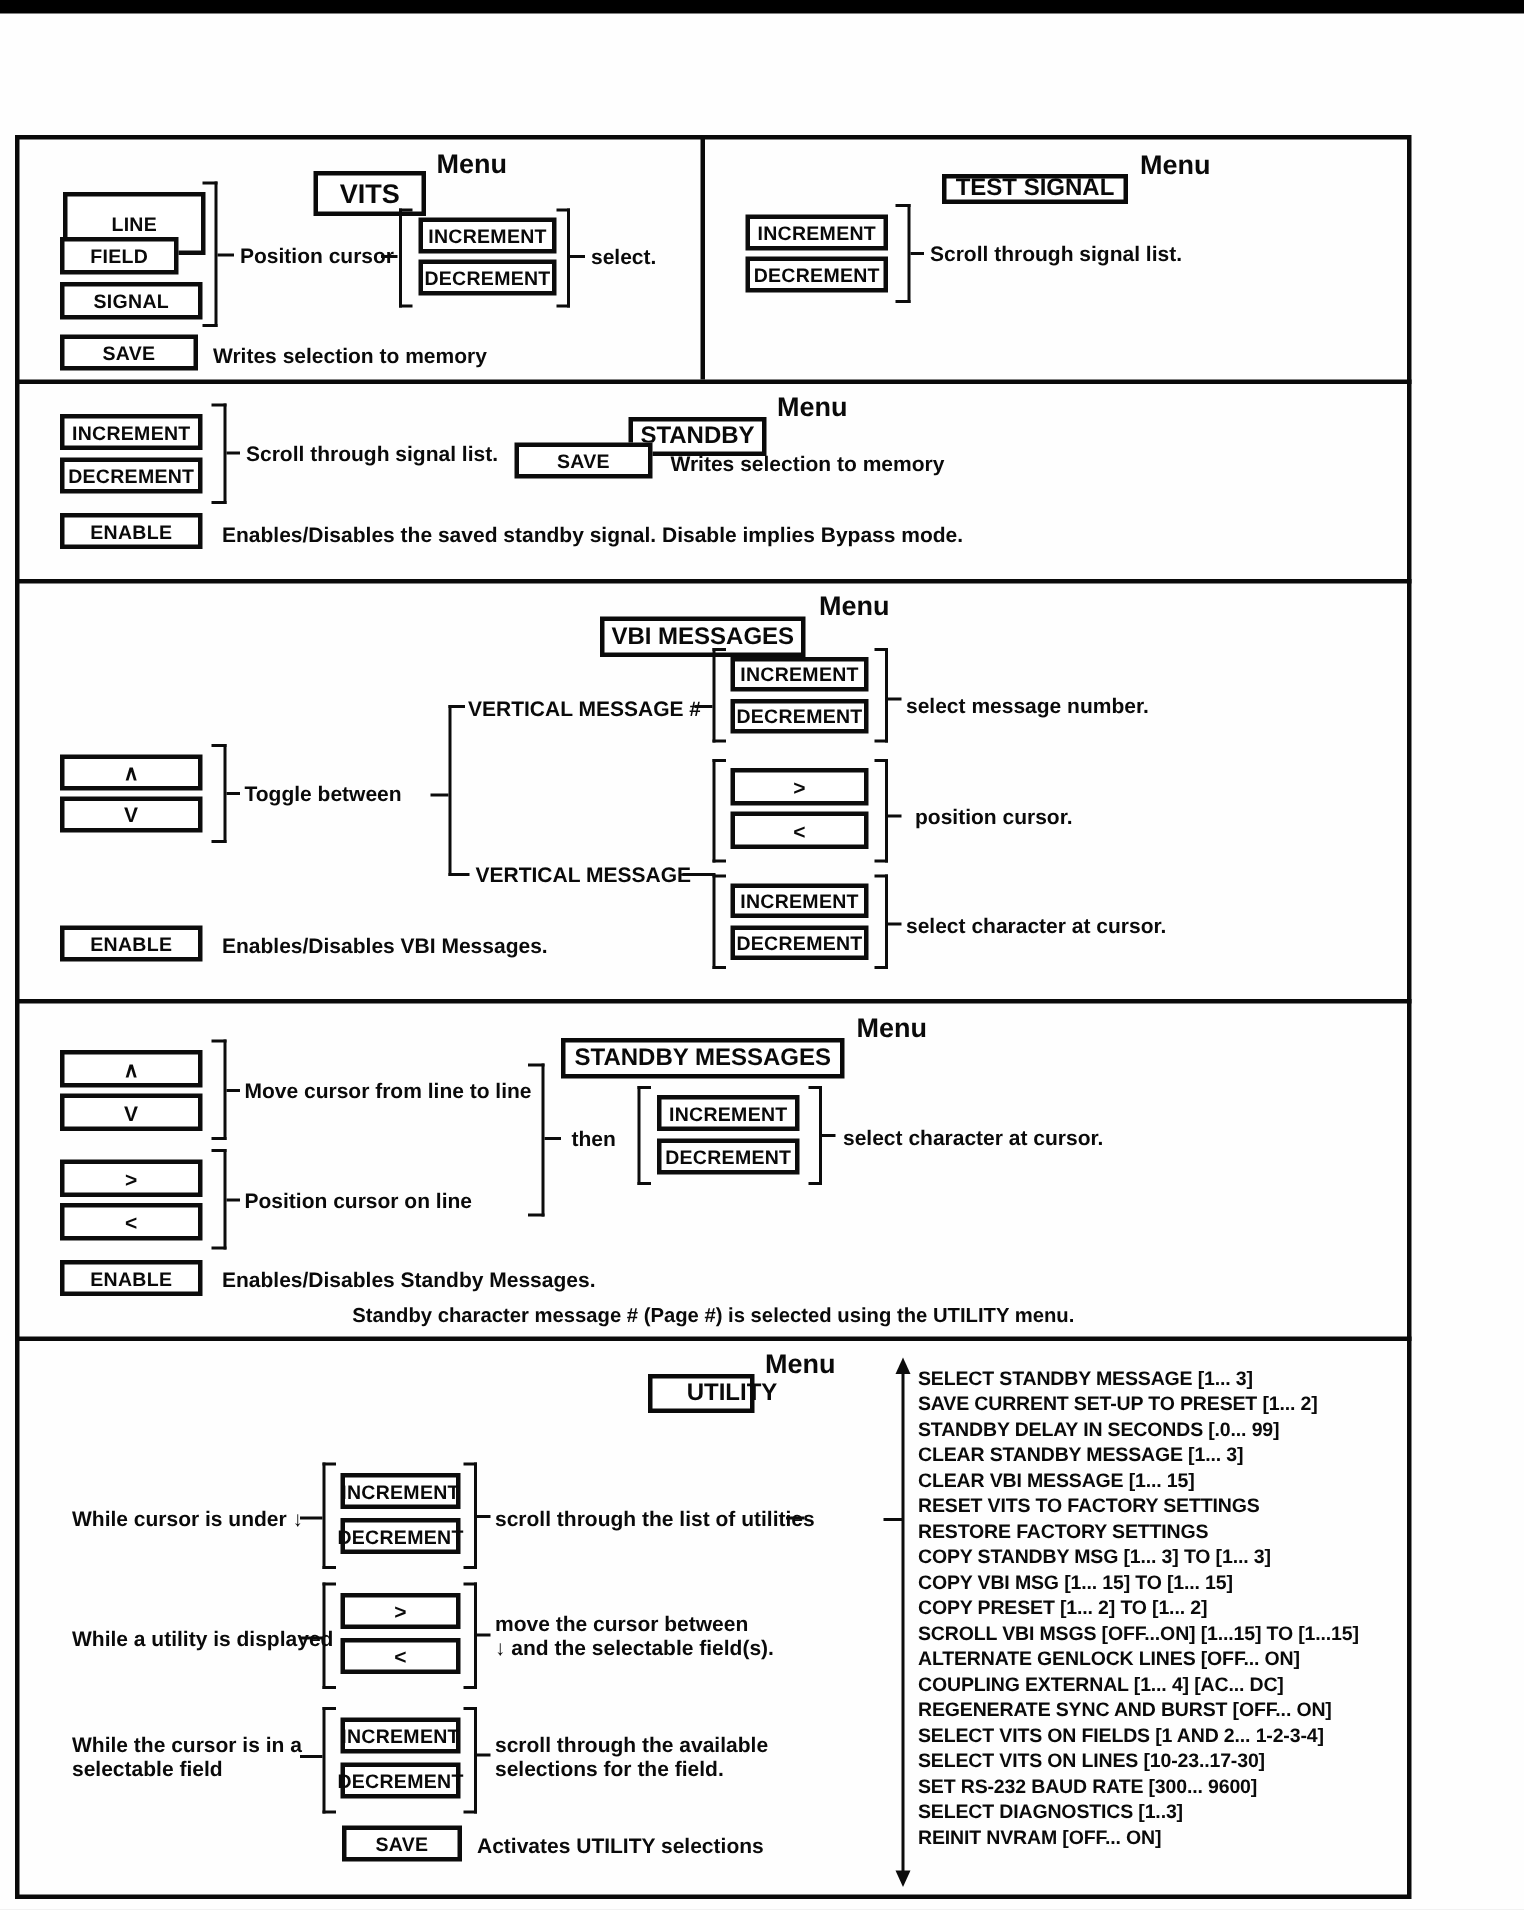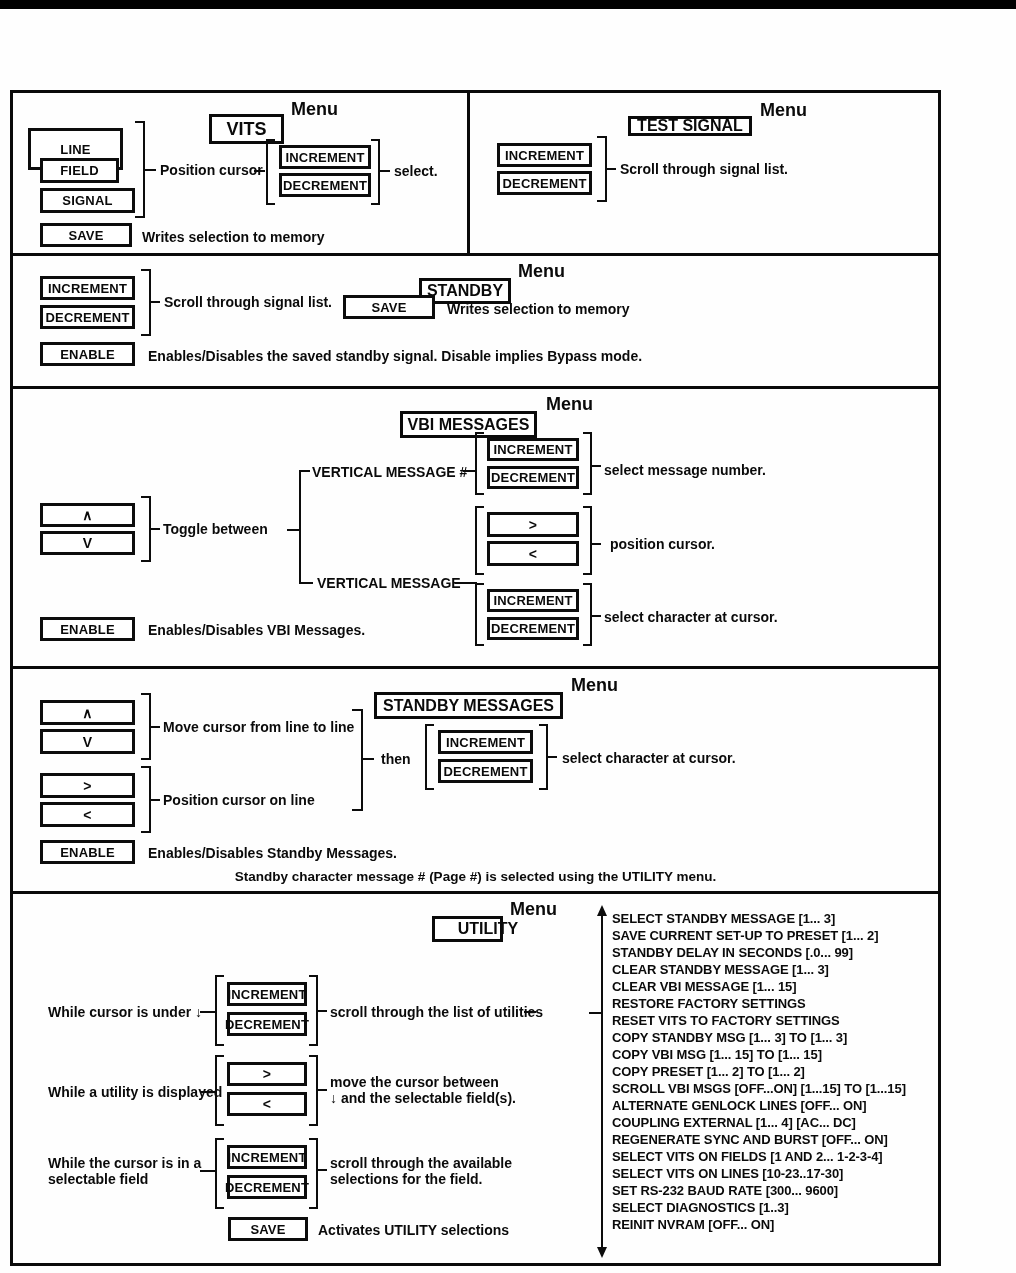--- a/index.html
+++ b/index.html
@@ -38,21 +38,21 @@
 
   <div class="hdiv" style="left:10px;top:253px;width:931px;"></div>
   <div class="hdiv" style="left:10px;top:386px;width:931px;"></div>
   <div class="hdiv" style="left:10px;top:666px;width:931px;"></div>
   <div class="hdiv" style="left:10px;top:891px;width:931px;"></div>
   <div class="vdiv" style="left:467px;top:90px;height:163px;"></div>
 
   <div class="tbox" style="left:209px;top:94px;width:75px;height:30px;font-size:18px;">VITS</div>
   <div class="menuw" style="left:291px;top:99px;">Menu</div>
 
-  <div class="btn" style="left:28px;top:128px;width:95px;height:42px;">LINE</div>
+  <div class="btn" style="left:42px;top:128px;width:95px;height:42px;">LINE</div>
   <div class="btn" style="left:40px;top:158px;width:79px;height:25px;">FIELD</div>
   <div class="btn" style="left:40px;top:188px;width:95px;height:25px;">SIGNAL</div>
   <div class="brk-r" style="left:135px;top:121px;width:10px;height:97px;"></div>
   <div class="tick" style="left:145px;top:169px;width:11px;"></div>
   <div class="lbl" style="left:160px;top:162px;">Position cursor</div>
 
   <div class="tick" style="left:254px;top:170px;width:11px;"></div>
   <div class="brk-l" style="left:266px;top:139px;width:9px;height:66px;"></div>
   <div class="btn" style="left:279px;top:145px;width:92px;height:24px;">INCREMENT</div>
   <div class="btn" style="left:279px;top:173px;width:92px;height:24px;">DECREMENT</div>
@@ -199,22 +199,22 @@
   <div class="arrow-up" style="left:597px;top:905px;"></div>
   <div class="vline" style="left:601px;top:914px;height:335px;"></div>
   <div class="arrow-dn" style="left:597px;top:1247px;"></div>
 
   <div class="ulist">
     <div class="uitem">SELECT STANDBY MESSAGE [1... 3]</div>
     <div class="uitem">SAVE CURRENT SET-UP TO PRESET [1... 2]</div>
     <div class="uitem">STANDBY DELAY IN SECONDS [.0... 99]</div>
     <div class="uitem">CLEAR STANDBY MESSAGE [1... 3]</div>
     <div class="uitem">CLEAR VBI MESSAGE [1... 15]</div>
+    <div class="uitem">RESET VITS TO FACTORY SETTINGS</div>
     <div class="uitem">RESTORE FACTORY SETTINGS</div>
-    <div class="uitem">RESET VITS TO FACTORY SETTINGS</div>
     <div class="uitem">COPY STANDBY MSG [1... 3] TO [1... 3]</div>
     <div class="uitem">COPY VBI MSG [1... 15] TO [1... 15]</div>
     <div class="uitem">COPY PRESET [1... 2] TO [1... 2]</div>
     <div class="uitem">SCROLL VBI MSGS [OFF...ON] [1...15] TO [1...15]</div>
     <div class="uitem">ALTERNATE GENLOCK LINES [OFF... ON]</div>
     <div class="uitem">COUPLING EXTERNAL [1... 4]  [AC... DC]</div>
     <div class="uitem">REGENERATE SYNC AND BURST [OFF... ON]</div>
     <div class="uitem">SELECT VITS ON FIELDS [1 AND 2... 1-2-3-4]</div>
     <div class="uitem">SELECT VITS ON LINES [10-23..17-30]</div>
     <div class="uitem">SET RS-232 BAUD RATE [300... 9600]</div>

